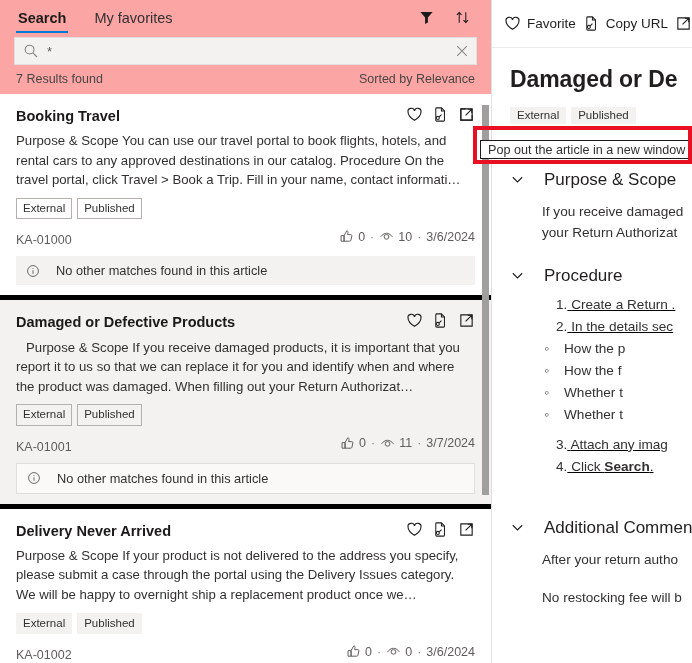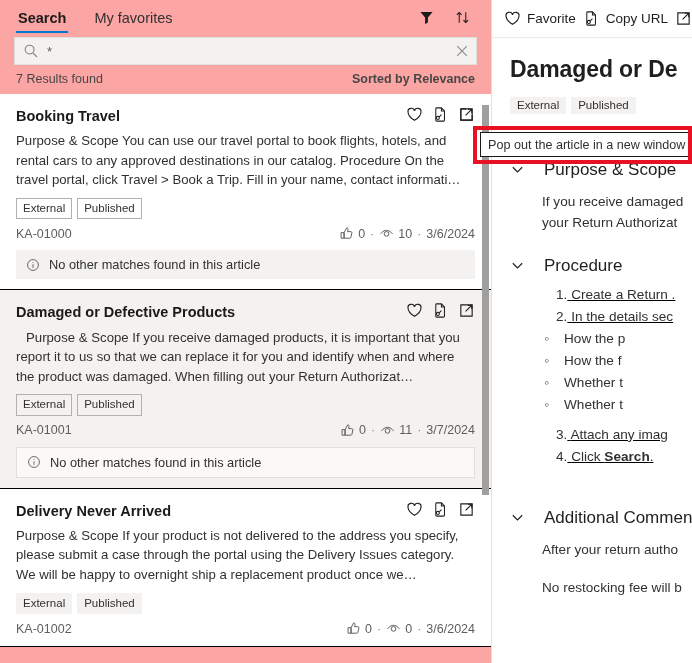--- a/index.html
+++ b/index.html
@@ -50,27 +50,27 @@
     flex: 1; font-size: 13px; color: #605e5c; margin-left: 8px;
     background: none; border: none; outline: none;
     font-family: "Liberation Sans", sans-serif;
   }
   .clear-x { width: 16px; height: 16px; cursor: pointer; opacity: .7; flex: 0 0 auto; }
 
   .results-bar {
     display: flex; justify-content: space-between; align-items: center;
     padding: 7px 16px 8px 16px; font-size: 12.5px; color: #484644; flex: 0 0 auto;
   }
-  .sorted-by { color: #484644; cursor: pointer; font-weight: bold; }
+  .sorted-by { color: #484644; cursor: pointer; }
 
   .results-list { flex: 1; position: relative; overflow: hidden; }
 
   .card {
     background: #ffffff; padding: 12px 16px 10px 16px;
-    border-bottom: 1px solid #000000; position: relative; cursor: pointer;
+    border-bottom: 5px solid #000000; position: relative; cursor: pointer;
   }
   .card.selected { background: #f3f2f1; }
   .card-head { display: flex; align-items: flex-start; }
   .card-title {
     font-size: 14.5px; font-weight: bold; color: #1b1a19;
     flex: 1; line-height: 1.25; padding-top: 1px;
   }
   .card-actions { display: flex; align-items: center; gap: 9px; flex: 0 0 auto; padding-left: 8px; }
   .act-ic { width: 17px; height: 17px; cursor: pointer; display: block; }
 
@@ -84,46 +84,46 @@
   .tag {
     font-size: 11.5px; color: #323130; padding: 1px 6px 2px 6px;
     border: 1px solid #b3b0ad; background: transparent; line-height: 1.45;
   }
   .tag.flat { border: 1px solid transparent; background: #f3f2f1; }
 
   .card-meta {
     display: flex; justify-content: space-between; align-items: center;
     font-size: 12.5px; color: #605e5c;
   }
-  .ka { color: #605e5c; }
+  .ka { color: #605e5c; margin-top: 7px; }
   .stats { display: flex; align-items: center; gap: 4px; color: #605e5c; }
   .stats .ic { width: 15px; height: 15px; display: inline-block; vertical-align: -3px; }
   .dot-sep { color: #8a8886; padding: 0 1px; }
 
   .no-match {
     background: #f3f2f1; margin-top: 9px;
-    padding: 7px 10px; display: flex; align-items: center; gap: 9px;
+    padding: 7px 10px; display: flex; align-items: center; gap: 16px;
     font-size: 12.8px; color: #323130;
   }
   .card.selected .no-match { background: #faf9f8; border: 1px solid #e1dfdd; }
   .info-ic { width: 14px; height: 14px; flex: 0 0 auto; }
 
   
   .scrollbar {
     position: absolute; right: 2px; top: 105px; width: 7px; height: 390px;
     background: #a19f9d; border-radius: 0; cursor: pointer; z-index: 5;
   }
 
   
   .right-panel {
     width: 200px; height: 663px; background: #ffffff;
     position: relative; overflow: hidden; flex: 0 0 auto;
   }
   .rp-toolbar {
-    height: 38px; display: flex; align-items: center;
+    height: 48px; display: flex; align-items: center;
     padding: 0 0 0 12px; gap: 7px; border-bottom: 1px solid #edebe9;
     white-space: nowrap; overflow: hidden;
   }
   .rp-cmd { display: flex; align-items: center; gap: 6px; cursor: pointer; flex: 0 0 auto; }
   .rp-cmd-label { font-size: 13.5px; color: #201f1e; }
   .rp-ic { width: 17px; height: 17px; display: block; }
 
   .rp-body { padding: 18px 0 0 18px; }
   .rp-title {
     font-size: 23px; font-weight: bold; color: #201f1e;
@@ -152,22 +152,22 @@
   .bold { font-weight: bold; }
 
   
   .tooltip-highlight {
     position: absolute; left: 473px; top: 126px;
     width: 219px; height: 38px;
     border: 4px solid #e81123; background: transparent;
     z-index: 40; pointer-events: none;
   }
   .tooltip {
-    position: absolute; left: 480px; top: 132px;
-    height: 25px; padding: 0 7px;
+    position: absolute; left: 480px; top: 140px;
+    height: 19px; padding: 0 7px;
     background: #ffffff; border: 1px solid #1b1a19;
     display: flex; align-items: center;
     font-size: 12.6px; color: #323130; white-space: nowrap;
     z-index: 38;
   }
 </style>
 </head>
 <body>
 
 <div class="app">

